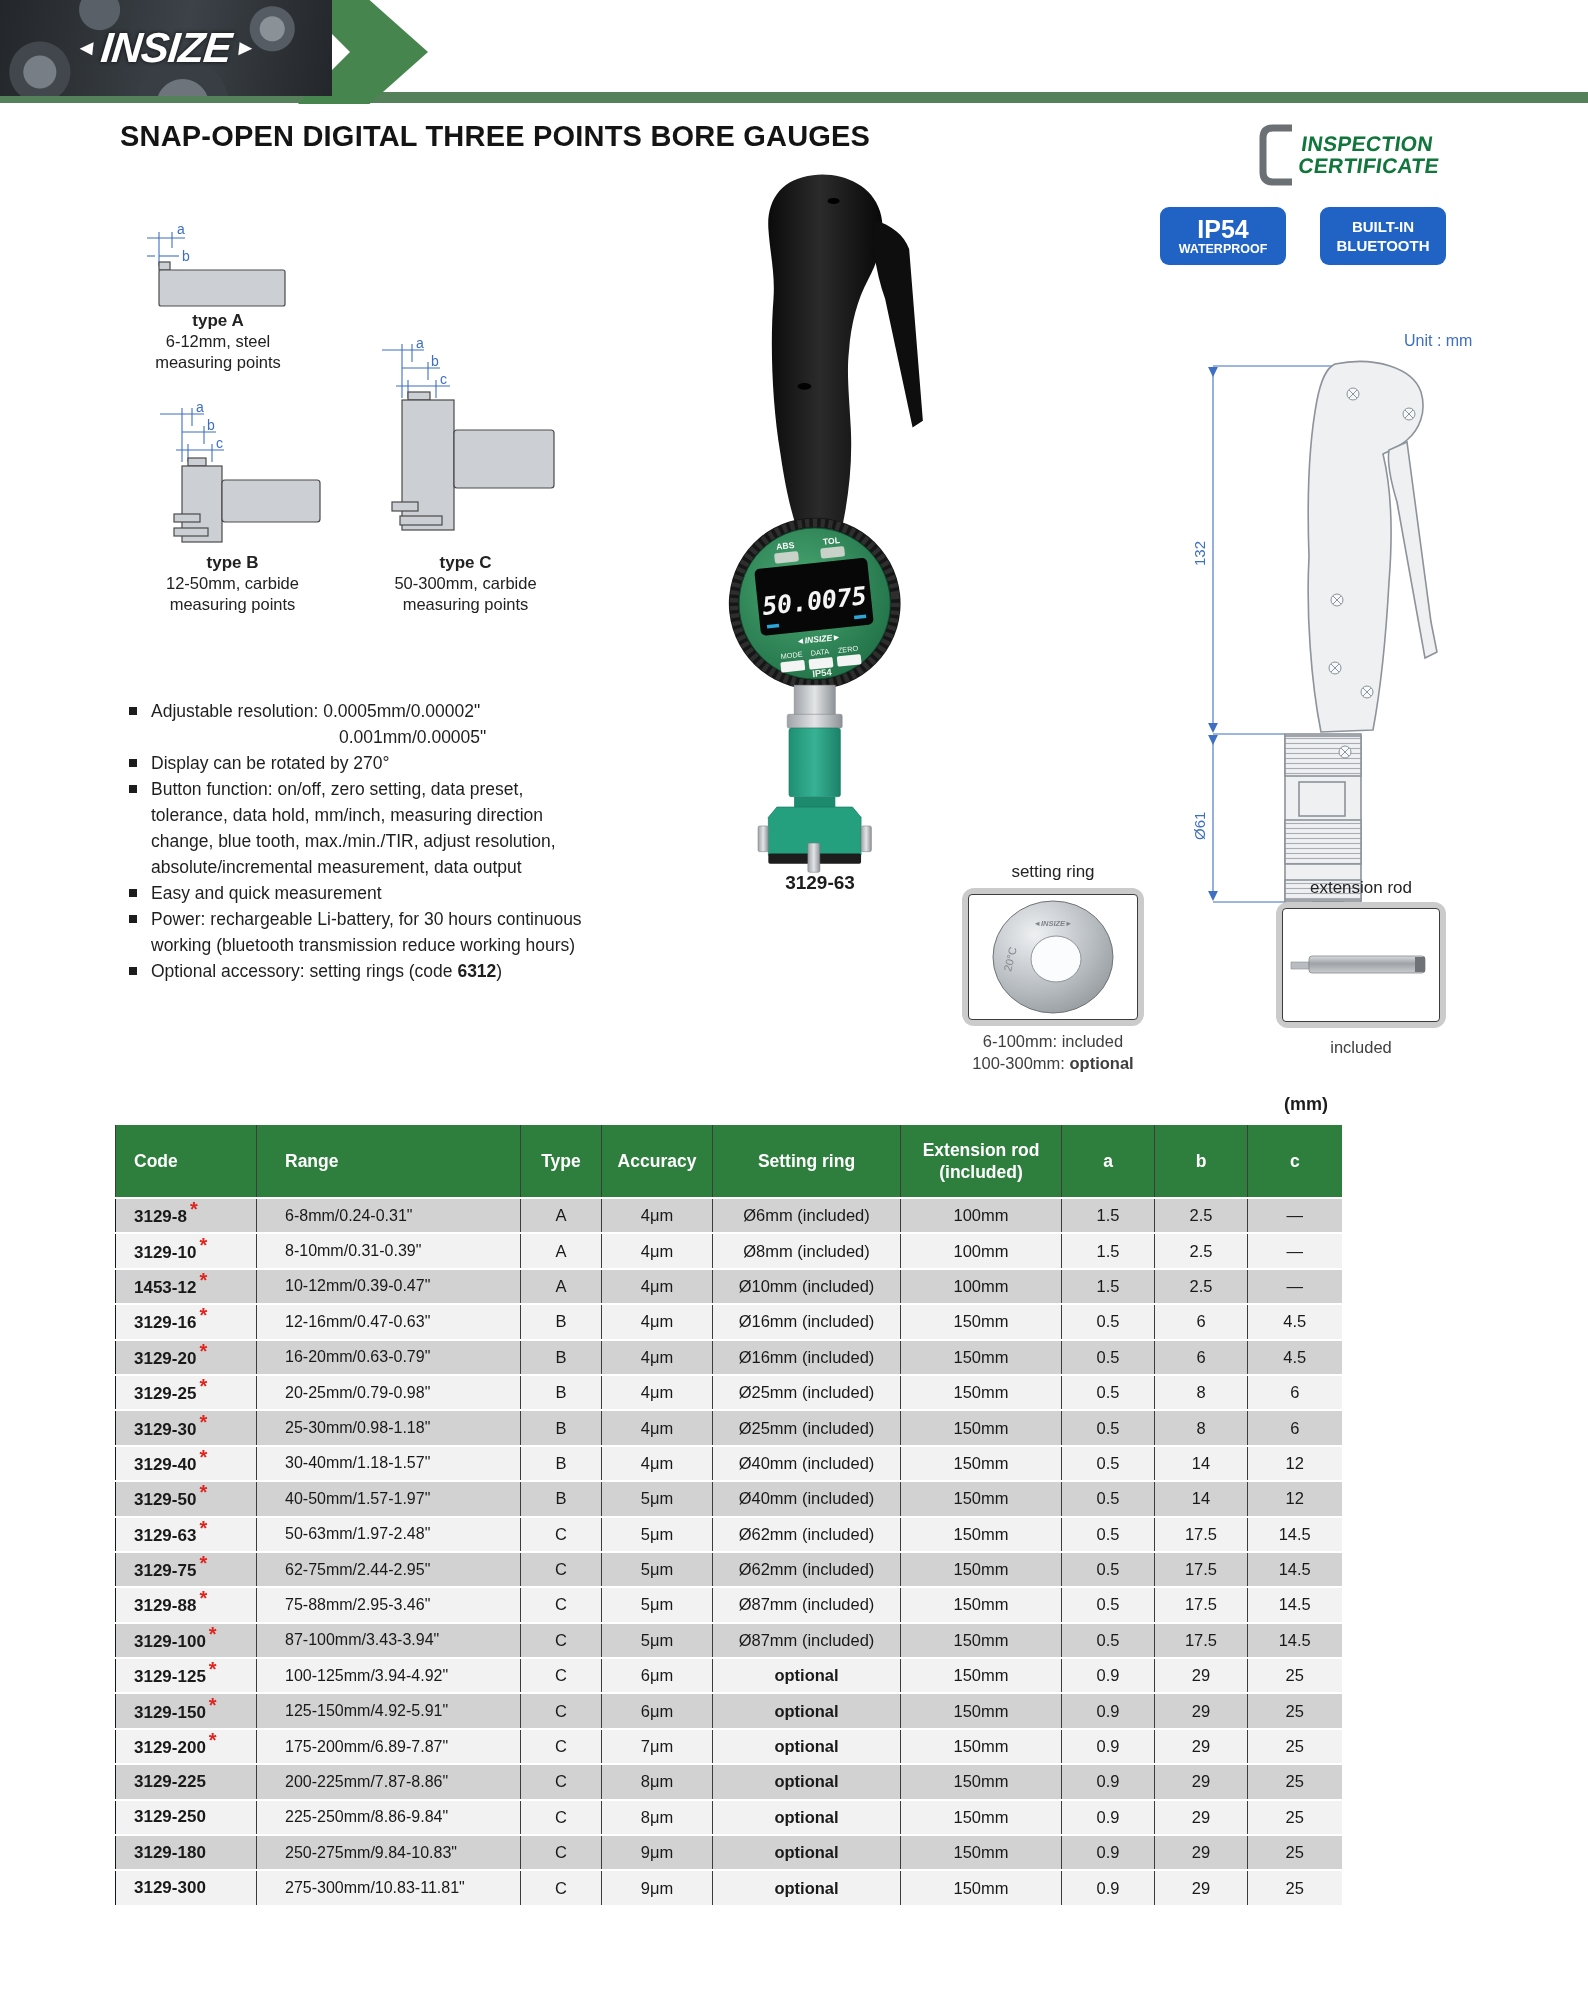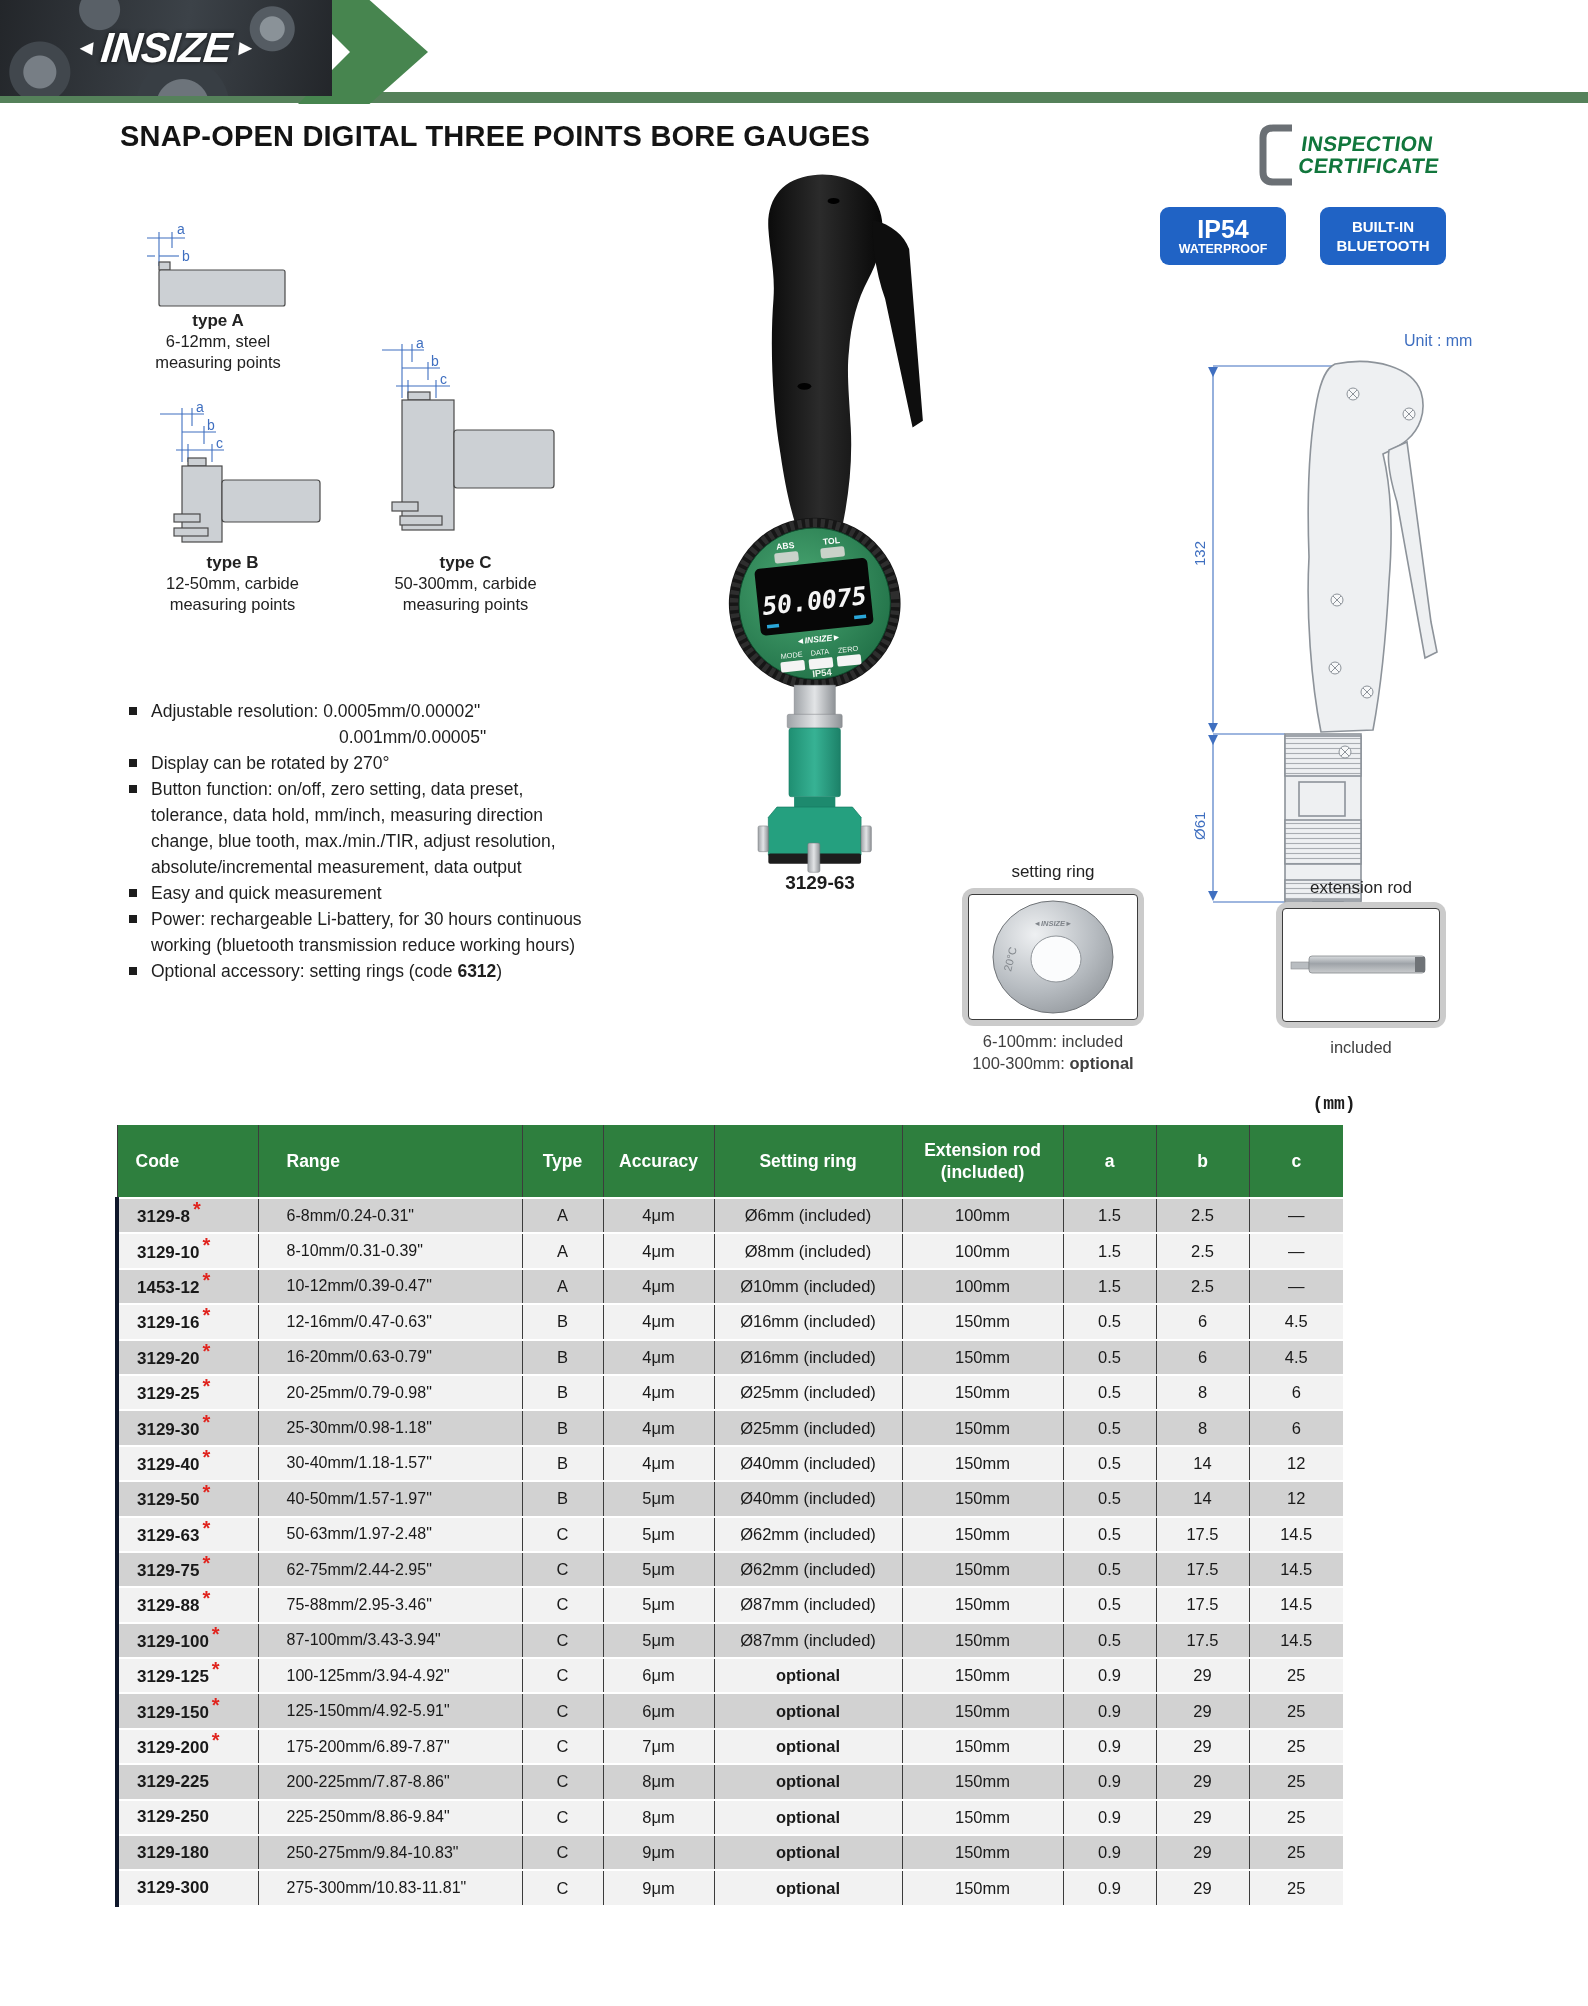--- a/index.html
+++ b/index.html
@@ -53,32 +53,32 @@
   .gauge-photo{position:absolute;left:703px;top:170px;width:232px;height:704px;}
   .model-label{position:absolute;left:758px;top:872px;width:124px;text-align:center;font-weight:bold;font-size:19px;}
   .tech-drawing{position:absolute;left:1185px;top:352px;width:270px;height:560px;}
 
   
   .acc-caption{position:absolute;font-size:17px;color:#222;text-align:center;}
   .acc-box{position:absolute;background:#cbcbcb;border-radius:12px;padding:6px;box-sizing:border-box;}
   .acc-inner{width:100%;height:100%;background:#fff;border:1px solid #3c3c3c;border-radius:4px;box-sizing:border-box;
              display:flex;align-items:center;justify-content:center;}
   .acc-note{position:absolute;text-align:center;font-size:16.5px;line-height:22px;color:#404040;}
-  .mm-note{position:absolute;left:1284px;top:1094px;width:100px;text-align:center;font-weight:bold;font-size:18px;font-family:Liberation Mono, monospace;}
+  .mm-note{position:absolute;left:1284px;top:1094px;width:100px;text-align:left;font-weight:bold;font-size:18px;}
 
   
   .spec-table{position:absolute;left:115px;top:1125px;width:1226px;border-collapse:collapse;table-layout:fixed;}
   .spec-table th{background:#2e7f3e;color:#fff;font-size:17.5px;font-weight:bold;height:70px;
                  border-right:1px solid #3c3c3c;border-bottom:2px solid #fff;text-align:center;line-height:22px;}
   .spec-table th:first-child{border-left:1px solid #3c3c3c;text-align:left;padding-left:18px;}
   .spec-table th:nth-child(2){text-align:left;padding-left:28px;}
   .spec-table th:last-child{border-right:none;}
   .spec-table td{height:33.4px;border-right:1px solid #3c3c3c;border-bottom:2px solid #fff;
                  font-size:16.5px;text-align:center;color:#191919;padding:0;}
-  .spec-table td:first-child{border-left:4px solid #0f172a;}
+  .spec-table td:first-child{border-left:1px solid #0f172a;}
   .spec-table td:last-child{border-right:none;}
   .spec-table tbody tr:nth-child(odd){background:#d2d2d2;}
   .spec-table tbody tr:nth-child(even){background:#f2f2f2;}
   .c-code{text-align:left !important;padding-left:18px !important;font-weight:bold;font-size:17px !important;}
   .c-range{text-align:left !important;padding-left:28px !important;font-size:16px !important;}
   .star{color:#e0241e;font-size:20px;font-weight:bold;position:relative;top:-6px;margin-left:3px;}
   td.ring-bold{font-weight:bold;}
 </style>
 </head>
 <body>

